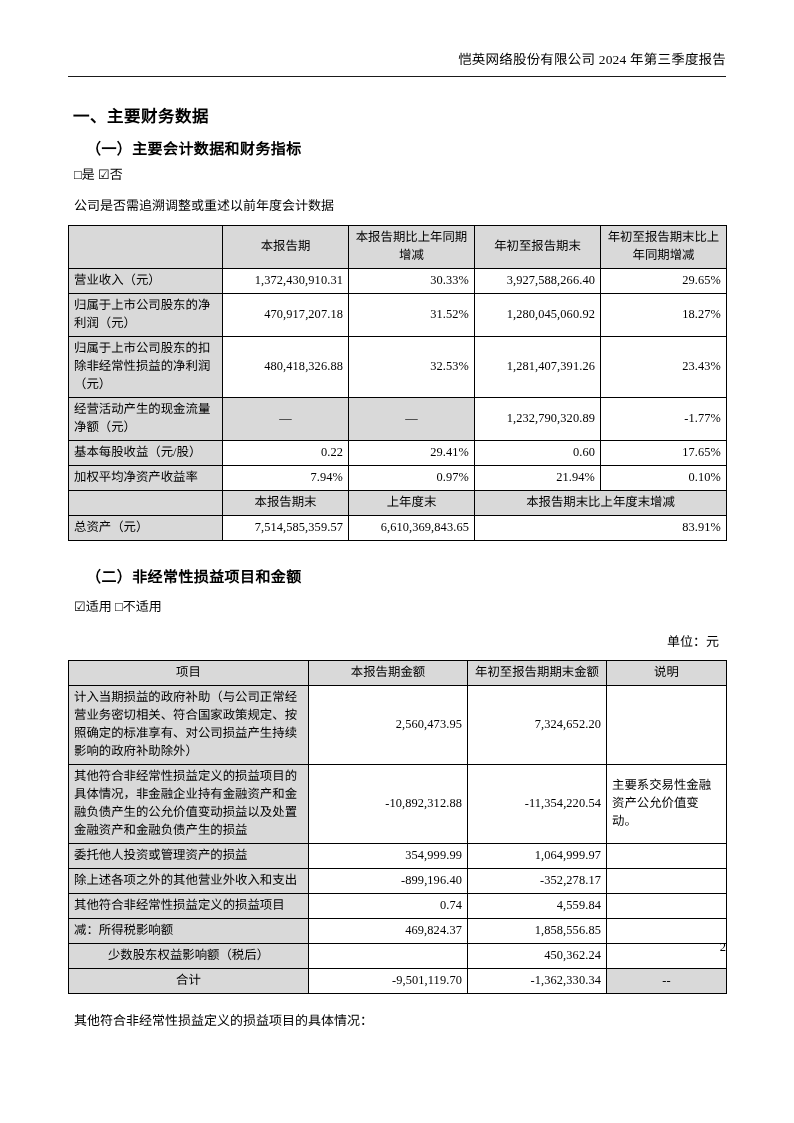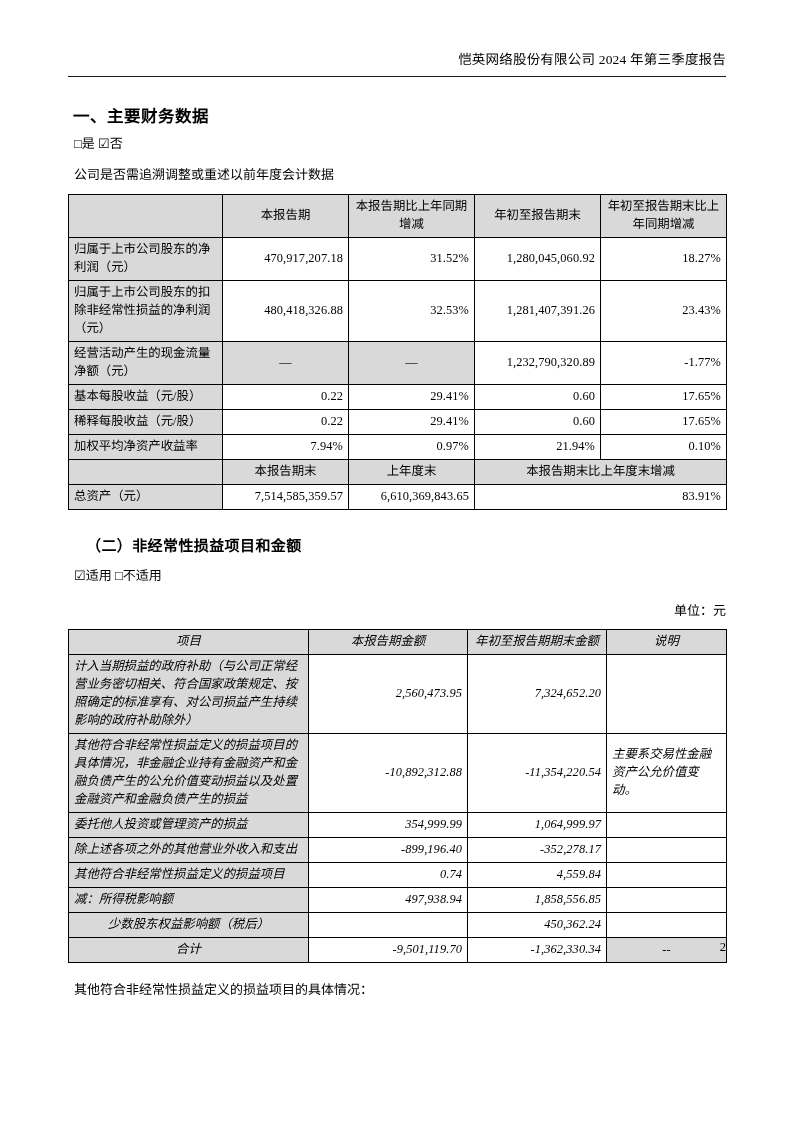--- a/index.html
+++ b/index.html
@@ -54,21 +54,21 @@
   }
   p.para {
     font-size: 13px;
     margin: 11px 0 0 6px;
     line-height: 1.55;
   }
   p.para.tight { margin-top: 7px; }
   .unit-line {
     font-size: 13px;
     text-align: right;
-    margin: 14px 0 3px 0;
+    margin: 14px 7px 3px 0;
   }
 
   
   table.fin {
     border-collapse: collapse;
     width: 658px;
     table-layout: fixed;
     font-size: 12.4px;
   }
   table.fin td, table.fin th {
@@ -78,21 +78,21 @@
     vertical-align: middle;
     font-weight: normal;
   }
   .shade { background: #d9d9d9; }
   .ctr { text-align: center; }
   .rt  { text-align: right; }
   .lf  { text-align: left; }
   .nowrapnum { white-space: nowrap; letter-spacing: .1px; }
 
   .tbl1-wrap { margin-top: 9px; }
-  .tbl2-wrap { margin-top: 10px; font-style: italic; }
+  .tbl2-wrap { margin-top: 10px; }
 
   
   .chk { font-size: 13px; }
 
   
   .page-num {
     position: absolute;
     right: 68px;
     bottom: 52px;
     font-size: 12.5px;
@@ -102,20 +102,21 @@
 <body>
 
 <div class="page">
 
   <div class="doc-header">
     <span>恺英网络股份有限公司 2024 年第三季度报告</span>
   </div>
   <div class="header-rule"></div>
 
   <h1 class="sec-title">一、主要财务数据</h1>
+  <h2 class="sub-title">（一）主要会计数据和财务指标</h2>
 
   <p class="para tight chk">□是 ☑否</p>
   <p class="para">公司是否需追溯调整或重述以前年度会计数据</p>
 
   <div class="tbl1-wrap">
     <table class="fin">
       <colgroup>
         <col style="width:154px">
           <col style="width:126px">
           <col style="width:126px">
@@ -124,20 +125,27 @@
       </colgroup>
       <tbody>
         <tr>
           <th class="shade"></th>
           <th class="shade ctr">本报告期</th>
           <th class="shade ctr">本报告期比上年同期增减</th>
           <th class="shade ctr">年初至报告期末</th>
           <th class="shade ctr">年初至报告期末比上年同期增减</th>
         </tr>
 
+        <tr>
+          <td class="shade lf">营业收入（元）</td>
+          <td class="rt nowrapnum">1,372,430,910.31</td>
+          <td class="rt nowrapnum">30.33%</td>
+          <td class="rt nowrapnum">3,927,588,266.40</td>
+          <td class="rt nowrapnum">29.65%</td>
+        </tr>
 
         <tr>
           <td class="shade lf">归属于上市公司股东的净利润（元）</td>
           <td class="rt nowrapnum">470,917,207.18</td>
           <td class="rt nowrapnum">31.52%</td>
           <td class="rt nowrapnum">1,280,045,060.92</td>
           <td class="rt nowrapnum">18.27%</td>
         </tr>
 
         <tr>
@@ -157,27 +165,20 @@
         </tr>
 
         <tr>
           <td class="shade lf">基本每股收益（元/股）</td>
           <td class="rt nowrapnum">0.22</td>
           <td class="rt nowrapnum">29.41%</td>
           <td class="rt nowrapnum">0.60</td>
           <td class="rt nowrapnum">17.65%</td>
         </tr>
 
-        <tr>
-          <td class="shade lf">稀释每股收益（元/股）</td>
-          <td class="rt nowrapnum">0.22</td>
-          <td class="rt nowrapnum">29.41%</td>
-          <td class="rt nowrapnum">0.60</td>
-          <td class="rt nowrapnum">17.65%</td>
-        </tr>
 
         <tr>
           <td class="shade lf">加权平均净资产收益率</td>
           <td class="rt nowrapnum">7.94%</td>
           <td class="rt nowrapnum">0.97%</td>
           <td class="rt nowrapnum">21.94%</td>
           <td class="rt nowrapnum">0.10%</td>
         </tr>
 
         <tr>
@@ -250,21 +251,21 @@
 
         <tr>
           <td class="shade lf">其他符合非经常性损益定义的损益项目</td>
           <td class="rt nowrapnum">0.74</td>
           <td class="rt nowrapnum">4,559.84</td>
           <td class="lf"></td>
         </tr>
 
         <tr>
           <td class="shade lf">减：所得税影响额</td>
-          <td class="rt nowrapnum">497,938.94</td>
+          <td class="rt nowrapnum">469,824.37</td>
           <td class="rt nowrapnum">1,858,556.85</td>
           <td class="lf"></td>
         </tr>
 
         <tr>
           <td class="shade ctr">少数股东权益影响额（税后）</td>
           <td class="rt nowrapnum"></td>
           <td class="rt nowrapnum">450,362.24</td>
           <td class="lf"></td>
         </tr>

